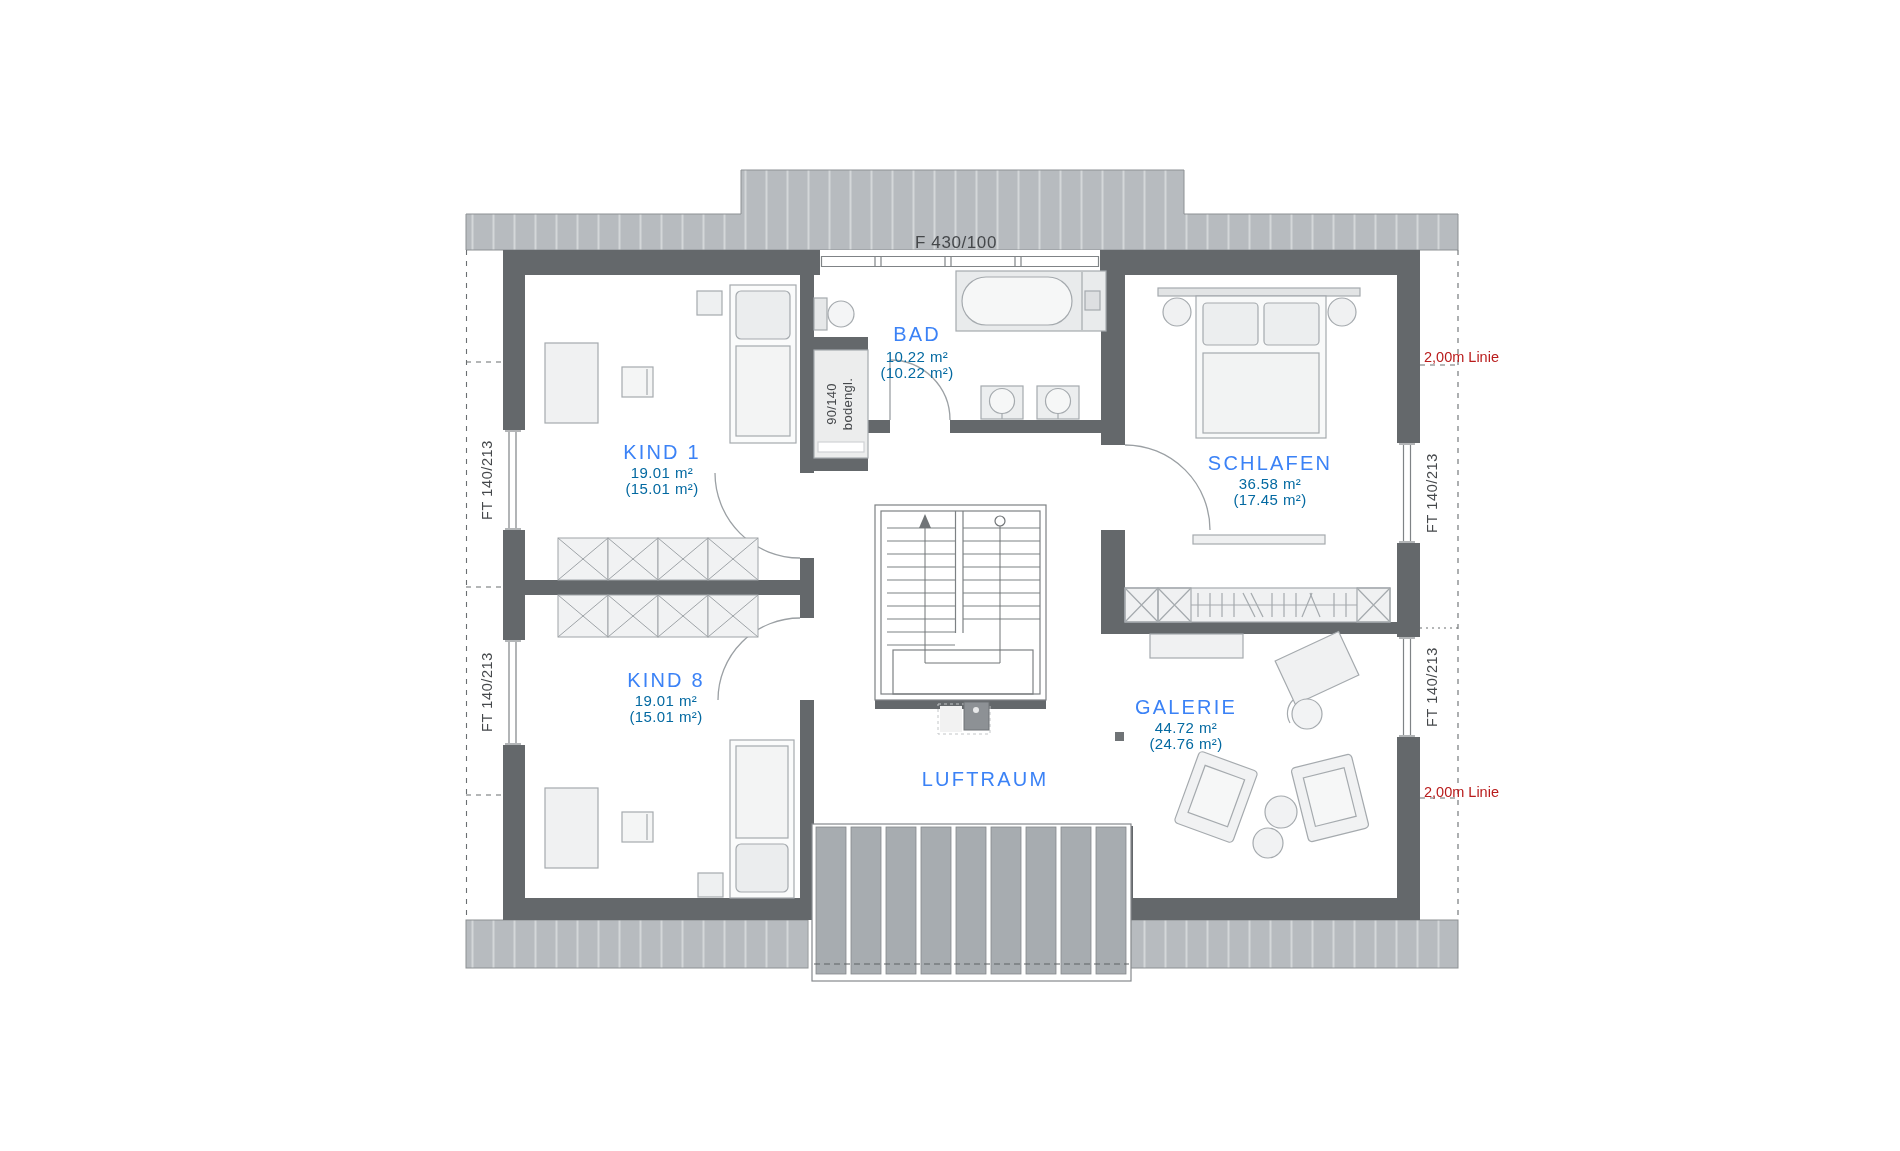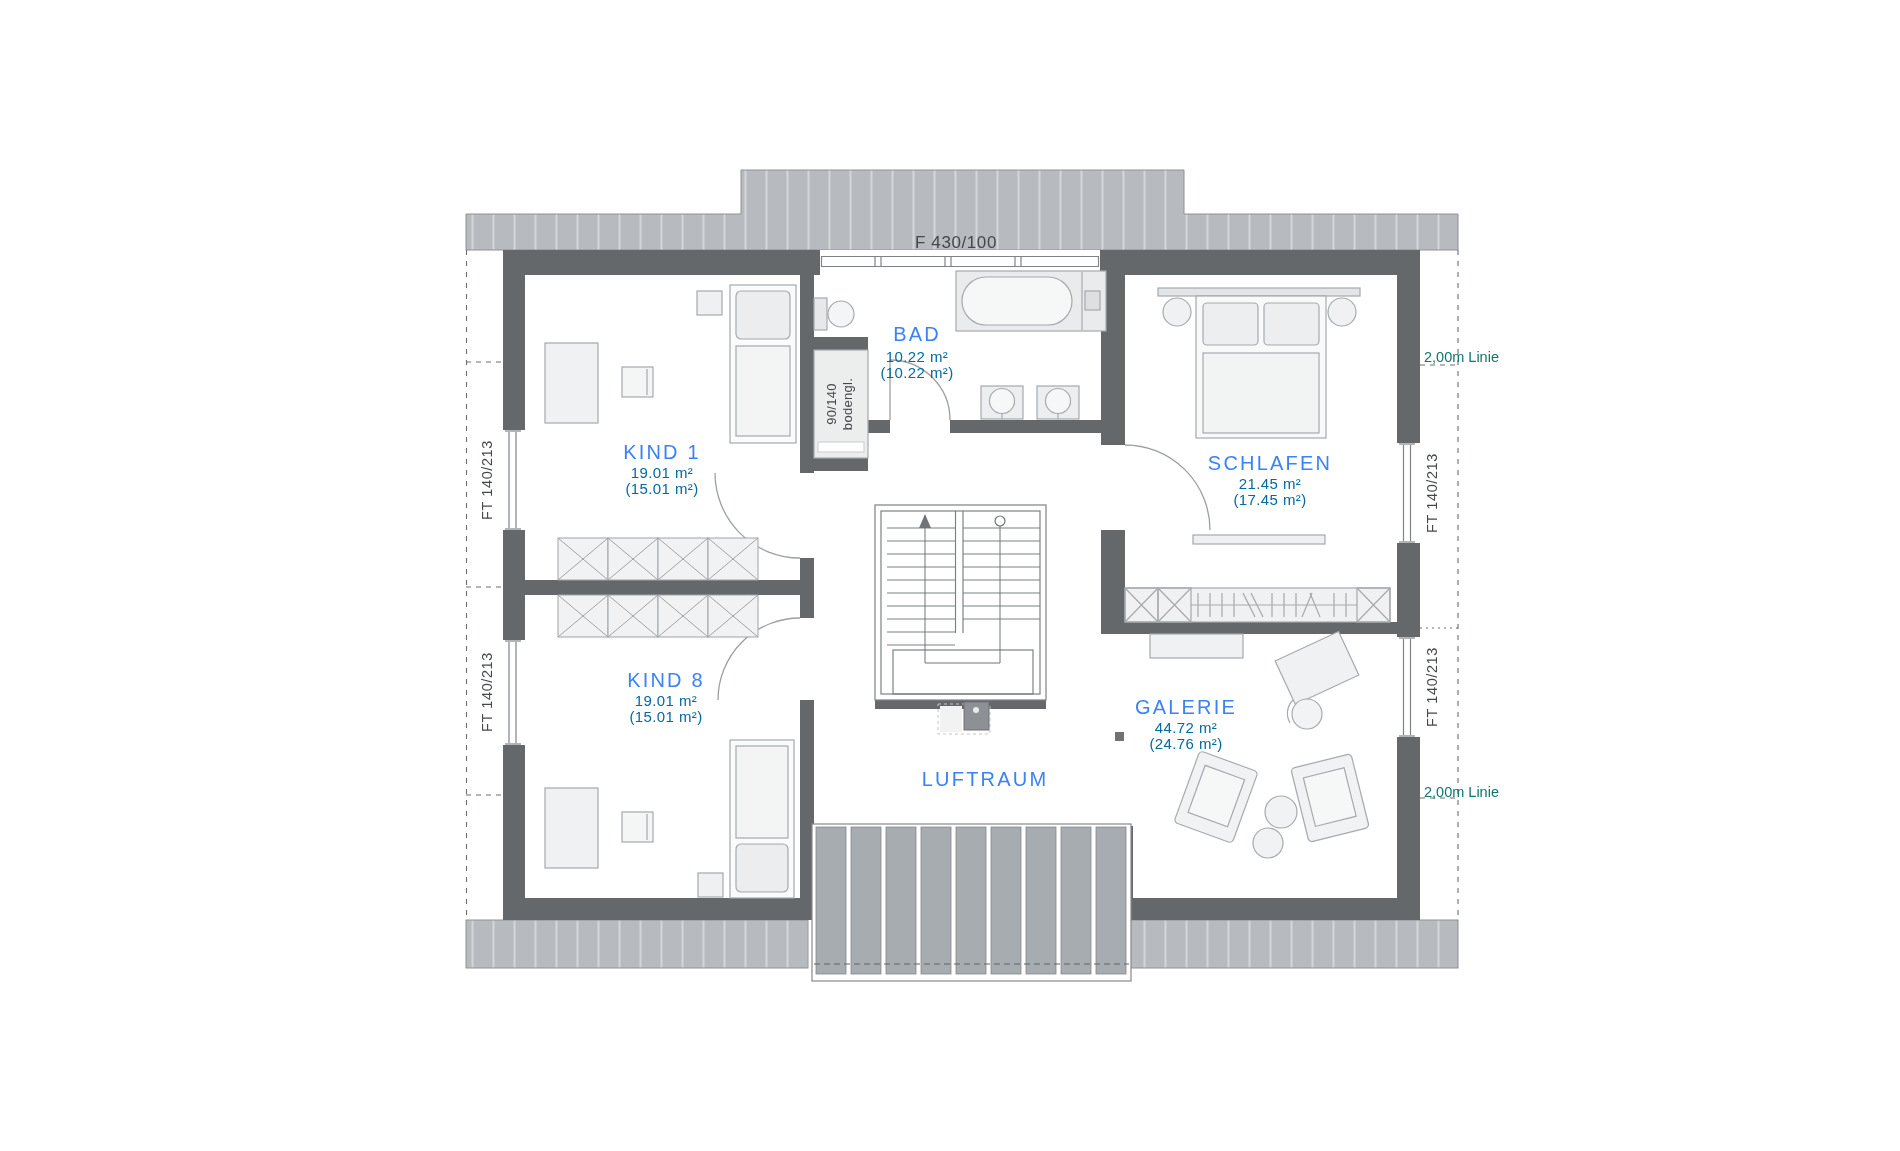--- a/index.html
+++ b/index.html
@@ -5,21 +5,21 @@
   html,body{margin:0;padding:0;background:#ffffff}
   .page{position:relative;width:1900px;height:1151px;background:#fff;overflow:hidden;
         font-family:"Liberation Sans",sans-serif}
   svg.plan{position:absolute;left:0;top:0}
   .lbl{position:absolute;transform:translate(-50%,-50%);white-space:nowrap;text-align:center;color:#3f4346}
   .title{font-size:20px;letter-spacing:2.2px;color:#3b82f6}
   .area{font-size:15px;letter-spacing:.4px;color:#0369a1}
   .rot{transform:translate(-50%,-50%) rotate(-90deg)}
   .win{font-size:14.5px;letter-spacing:.6px;color:#45484b}
   .topwin{font-size:17px;letter-spacing:.6px;color:#45484b}
-  .linie{position:absolute;font-size:14.5px;color:#0f766e;white-space:nowrap}
+  .linie{position:absolute;font-size:14.5px;color:#b91c1c;white-space:nowrap}
   .shower-lbl{font-size:13px;line-height:1.2;letter-spacing:.3px;color:#45484b}
   .shower-lbl span{display:block}
 </style>
 </head>
 <body>
 
 <div class="page">
 
 <svg class="plan" width="1900" height="1151" viewBox="0 0 1900 1151" xmlns="http://www.w3.org/2000/svg">
   <defs>
@@ -299,21 +299,21 @@
 
 <div class="lbl title" style="left:666px;top:680px">KIND 8</div>
 <div class="lbl area" style="left:666px;top:700px">19.01 m²</div>
 <div class="lbl area" style="left:666px;top:716px">(15.01 m²)</div>
 
 <div class="lbl title" style="left:917px;top:334px">BAD</div>
 <div class="lbl area" style="left:917px;top:356px">10.22 m²</div>
 <div class="lbl area" style="left:917px;top:372px">(10.22 m²)</div>
 
 <div class="lbl title" style="left:1270px;top:463px">SCHLAFEN</div>
-<div class="lbl area" style="left:1270px;top:483px">21.45 m²</div>
+<div class="lbl area" style="left:1270px;top:483px">36.58 m²</div>
 <div class="lbl area" style="left:1270px;top:499px">(17.45 m²)</div>
 
 <div class="lbl title" style="left:1186px;top:707px">GALERIE</div>
 <div class="lbl area" style="left:1186px;top:727px">44.72 m²</div>
 <div class="lbl area" style="left:1186px;top:743px">(24.76 m²)</div>
 
 <div class="lbl title" style="left:985px;top:779px">LUFTRAUM</div>
 
 <div class="lbl win rot" style="left:487px;top:480px">FT 140/213</div>
 <div class="lbl win rot" style="left:487px;top:692px">FT 140/213</div>

